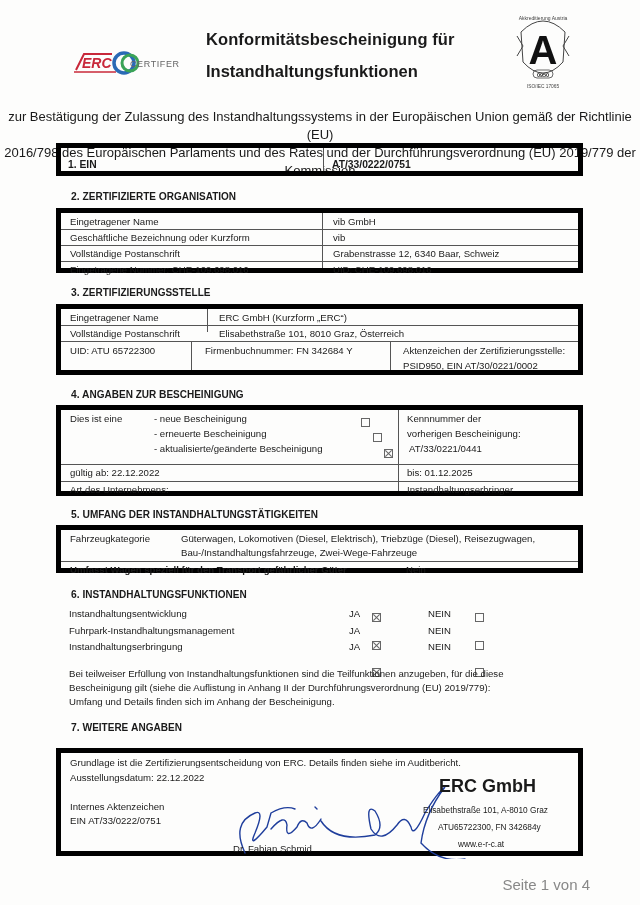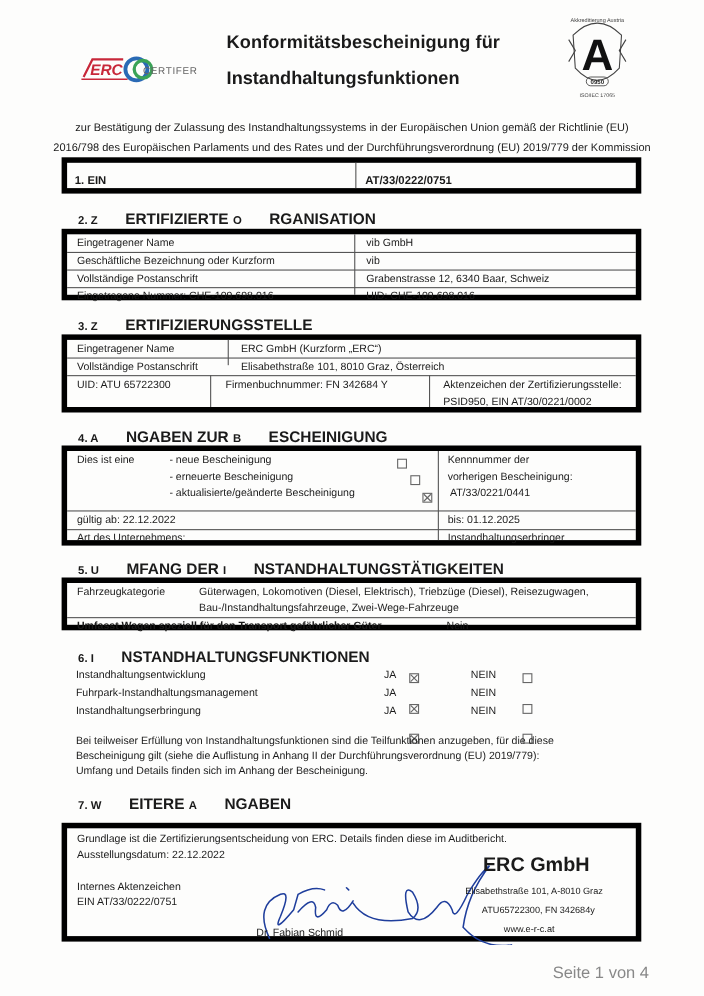--- a/index.html
+++ b/index.html
@@ -6,29 +6,29 @@
   body {
     width: 640px; height: 905px; background: #fdfdfc; position: relative; overflow: hidden;
     font-family: "Liberation Sans", sans-serif; color: #1a1a1a; font-size: 9.6px;
   }
   .abs { position: absolute; }
   
   .logo { left: 70px; top: 46px; width: 115px; height: 32px; }
   .title1 { left: 206px; top: 30px; font-size: 16.5px; font-weight: bold; letter-spacing: 0.1px; }
   .title2 { left: 206px; top: 62px; font-size: 16.5px; font-weight: bold; }
   .seal { left: 511px; top: 6px; width: 64px; height: 90px; }
-  .intro { left: 0; width: 640px; text-align: center; font-size: 10px; line-height: 18px; top: 108px; }
+  .intro { left: 0; width: 640px; text-align: center; font-size: 13px; line-height: 18px; top: 108px; }
 
   .box { position: absolute; border: 5px solid #000000; box-sizing: border-box; }
   .vline { position: absolute; top: 0; bottom: 0; border-left: 1px solid #555; }
   .hline { position: absolute; left: 0; right: 0; border-top: 1px solid #555; }
   .cell { position: absolute; white-space: nowrap; }
 
   .sec { position: absolute; left: 71px; font-weight: bold; font-size: 10.3px; }
-  .sec .sc { font-size: 14px; margin-left: 25px; }
+  .sec .sc { font-size: 10px; }
 
   .chk { display: inline-block; width: 7px; height: 7px; border: 1px solid #666; position: relative; vertical-align: middle; }
   .chk.on::before, .chk.on::after {
     content: ""; position: absolute; left: 3px; top: -1px; width: 1px; height: 9px; background: #666;
   }
   .chk.on::before { transform: rotate(45deg); }
   .chk.on::after { transform: rotate(-45deg); }
 
   .bold { font-weight: bold; }
   .stamp-title { font-size: 18px; font-weight: bold; }
@@ -167,21 +167,21 @@
   <span class="cell chk" id="f2-no" style="left:463px; top:644px;"></span>
 </div>
 <div class="cell" style="left:69px; top:668px;">Bei teilweiser Erfüllung von Instandhaltungsfunktionen sind die Teilfunktionen anzugeben, für die diese</div>
 <div class="cell" style="left:69px; top:682px;">Bescheinigung gilt (siehe die Auflistung in Anhang II der Durchführungsverordnung (EU) 2019/779):</div>
 <div class="cell" style="left:69px; top:696px;">Umfang und Details finden sich im Anhang der Bescheinigung.</div>
 
 <div class="sec" style="top:722px;">
   <span>7. </span><span>W</span><span class="sc">EITERE </span><span>A</span><span class="sc">NGABEN</span>
 </div>
 <div class="box" style="left:56px; top:748px; width:527px; height:108px;">
-  <div class="cell" style="left:9px; top:4px;">Grundlage ist die Zertifizierungsentscheidung von ERC. Details finden diese im Auditbericht.</div>
+  <div class="cell" style="left:9px; top:4px;">Grundlage ist die Zertifizierungsentscheidung von ERC. Details finden siehe im Auditbericht.</div>
   <div class="cell" style="left:9px; top:19px;">Ausstellungsdatum: 22.12.2022</div>
   <div class="cell" style="left:9px; top:48px;">Internes Aktenzeichen</div>
   <div class="cell" style="left:9px; top:62px;">EIN AT/33/0222/0751</div>
 
   <svg class="cell" style="left:164px; top:30px;" width="250" height="76" viewBox="0 0 250 76">
     <path d="M20 70 Q6 40 30 30 Q40 26 30 50 Q22 68 42 44 L46 30 Q60 22 70 26 M46 46 Q60 30 62 42 Q60 58 72 44 Q76 34 82 40 Q86 52 96 36 M90 24 L92 26 M96 38 Q110 60 150 52 Q160 44 150 28 Q140 20 146 46 Q156 62 172 42 Q180 30 186 44 Q188 56 200 30 Q212 10 220 4 Q200 30 196 60 Q214 80 240 76" fill="none" stroke="#1f3e9c" stroke-width="1.4" stroke-linecap="round"></path>
   </svg>
   <div class="cell" style="left:172px; top:90px;">Dr. Fabian Schmid</div>
 
   <div class="cell stamp-title" style="left:378px; top:23px;">ERC GmbH</div>

